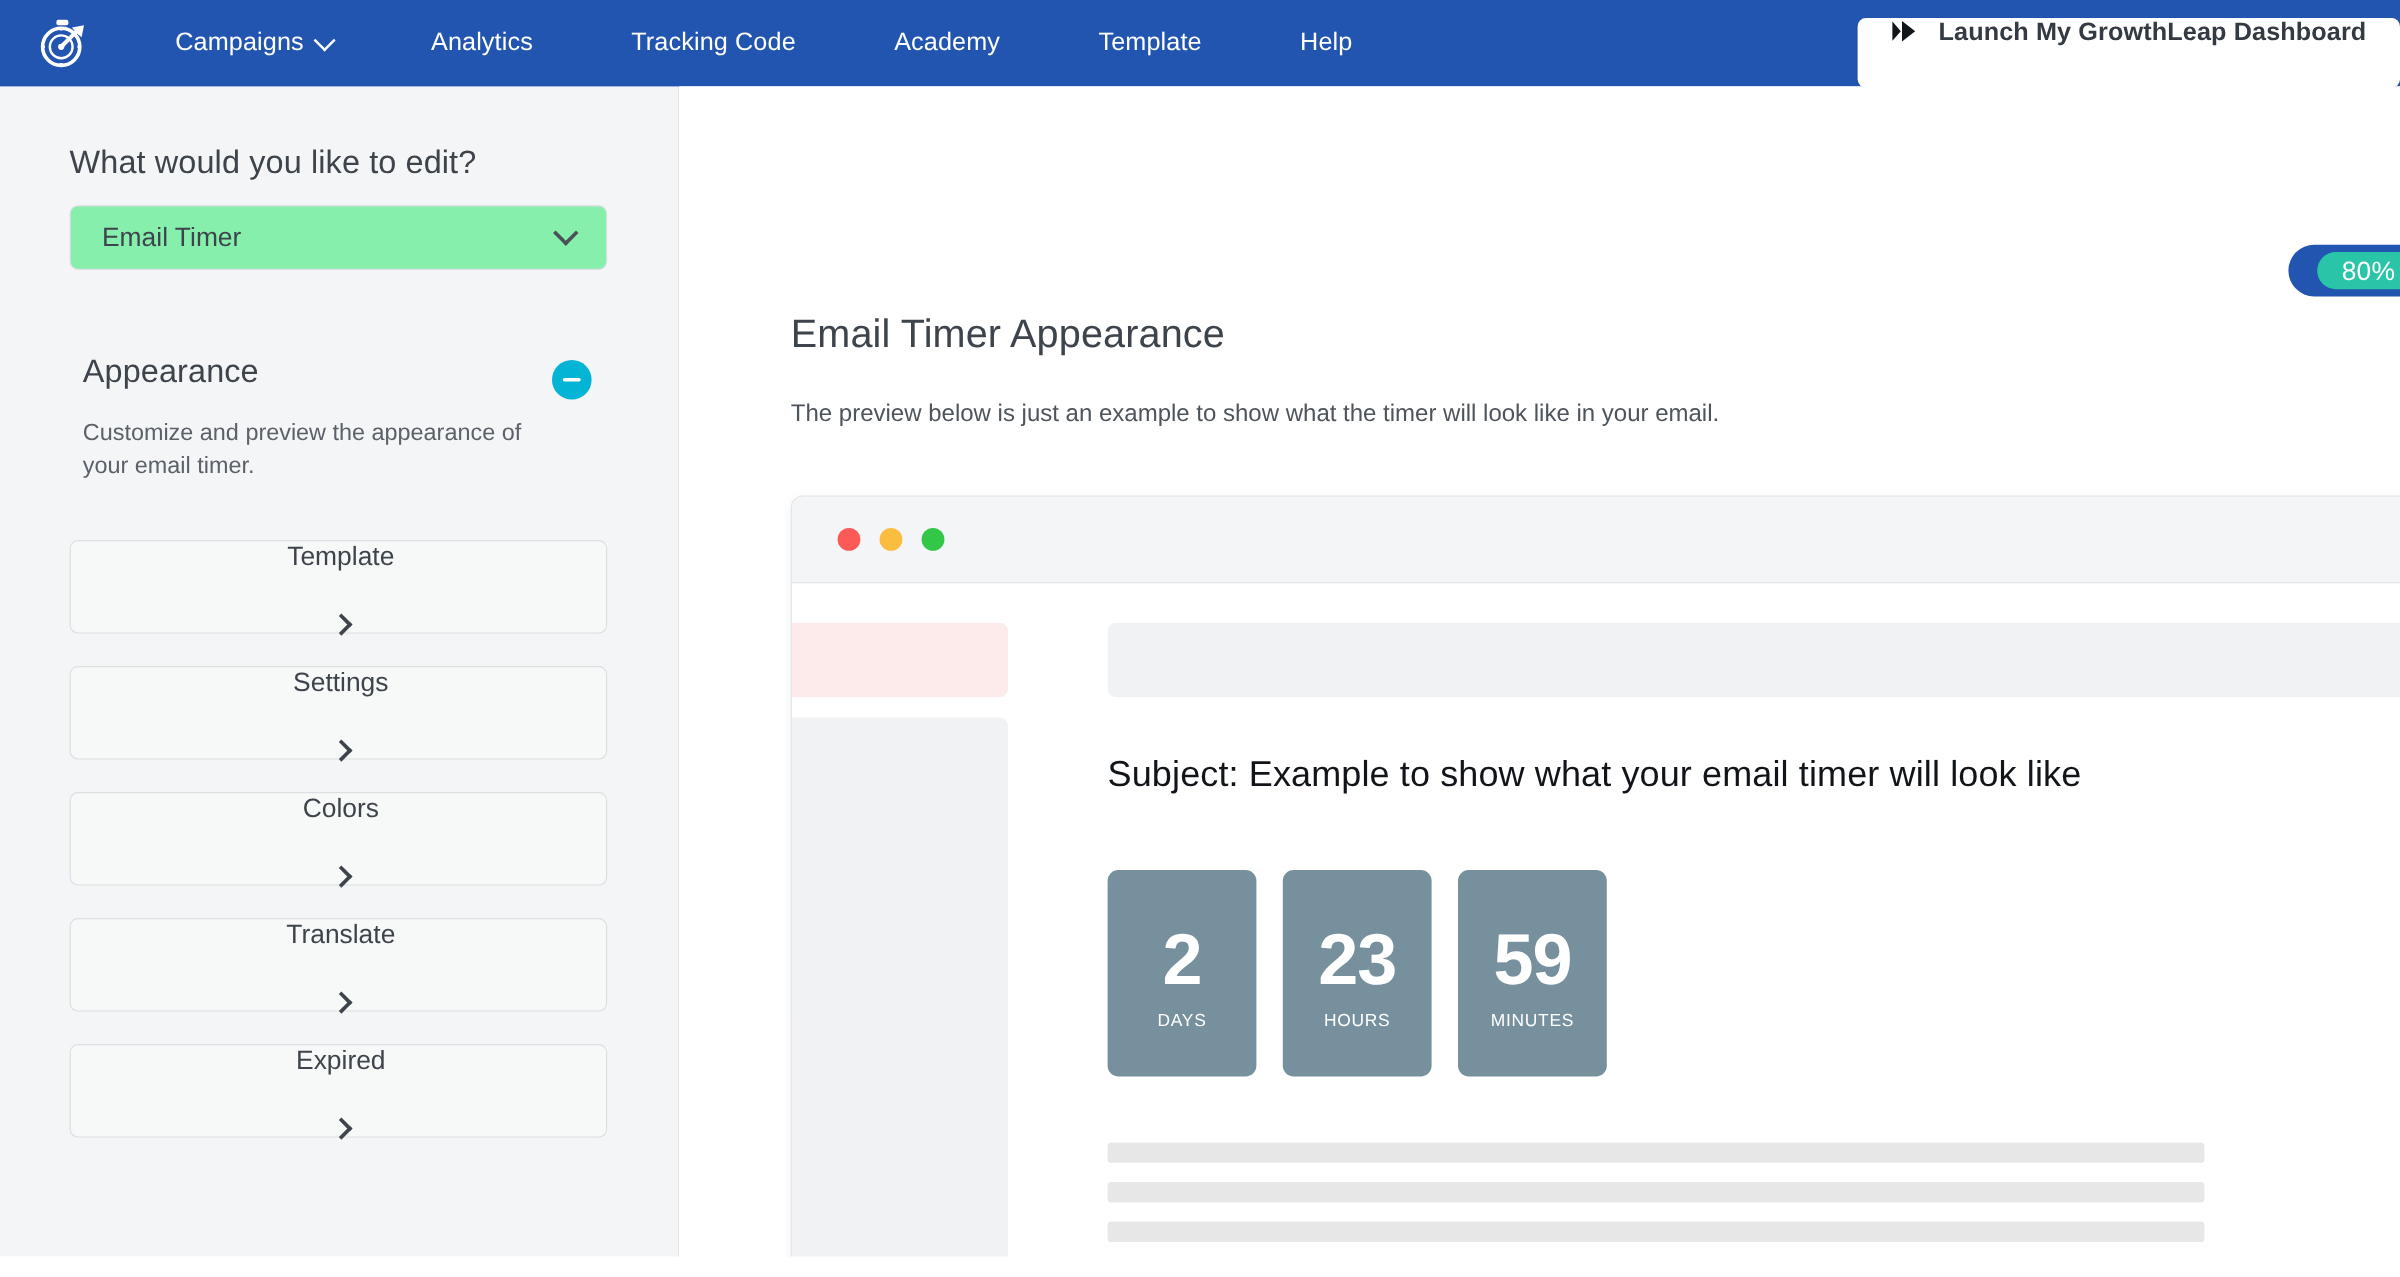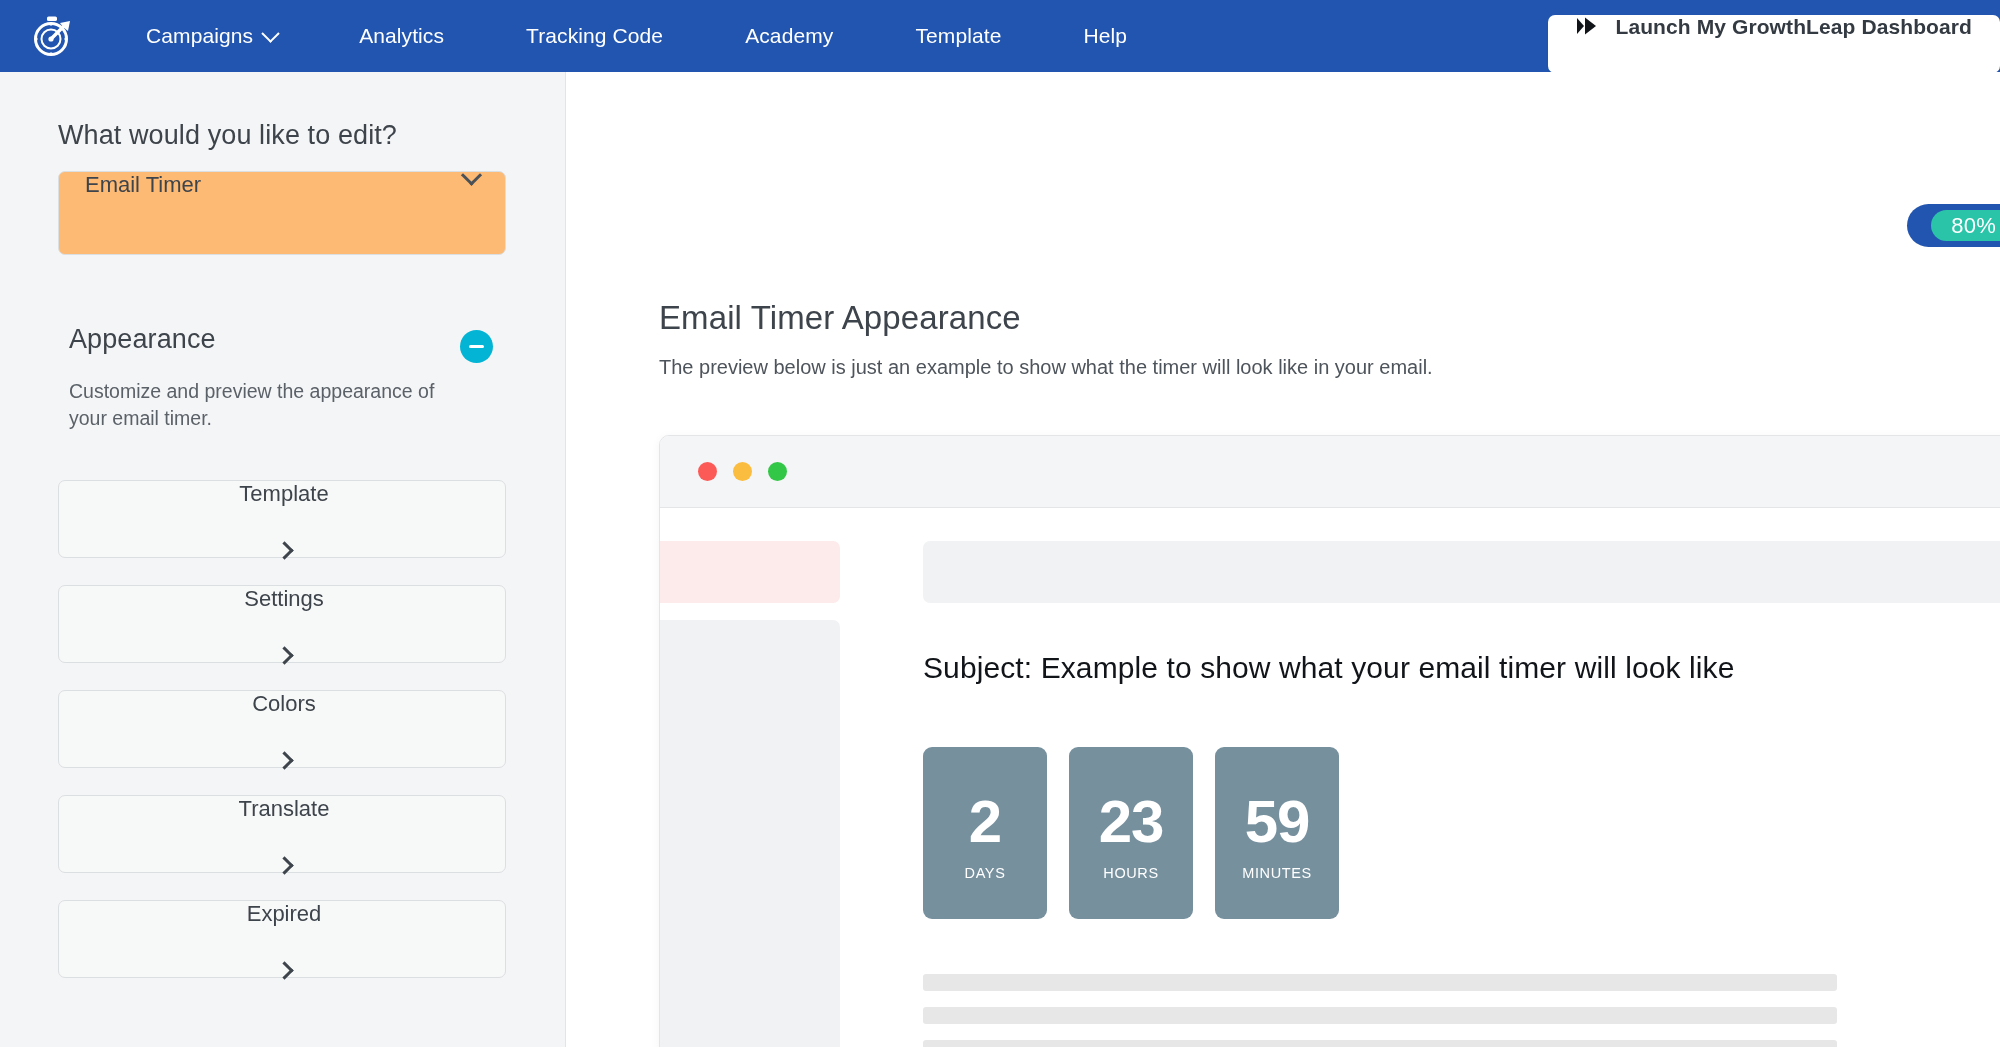--- a/index.html
+++ b/index.html
@@ -80,26 +80,26 @@
     padding: 48px 59px 0 58px;
     overflow: hidden;
   }
   .sidebar-title {
     font-size: 27px;
     color: #3e444b;
     margin-bottom: 20px;
     letter-spacing: .1px;
   }
   .select-box {
-    height: 84px;
-    background: #fdba74;
+    height: 54px;
+    background: #86efac;
     border: 1px solid #dcdfe2;
     border-radius: 7px;
     display: flex;
-    align-items: flex-start;
+    align-items: center;
     justify-content: space-between;
     padding: 0 26px 0 26px;
     cursor: pointer;
   }
   .select-box .value { font-size: 22px; color: #3e444b; }
   .chev-down-sel {
     width: 15px; height: 15px;
     border-right: 3px solid #4a5157;
     border-bottom: 3px solid #4a5157;
     transform: rotate(45deg) translate(-3px,-3px);
@@ -190,24 +190,23 @@
     color: #ffffff;
     font-size: 22px;
     letter-spacing: .2px;
   }
 
   .main-inner { padding: 187px 0 0 93px; }
   .main-title {
     font-size: 33px;
     color: #3e444b;
     letter-spacing: .1px;
-    margin-top: 40px;
   }
   .main-sub {
-    margin-top: 19px;
+    margin-top: 37px;
     font-size: 20px;
     color: #4e545b;
   }
 
   
   .preview {
     margin-top: 56px;
     margin-left: 0px;
     width: 1570px;
     background: #ffffff;

